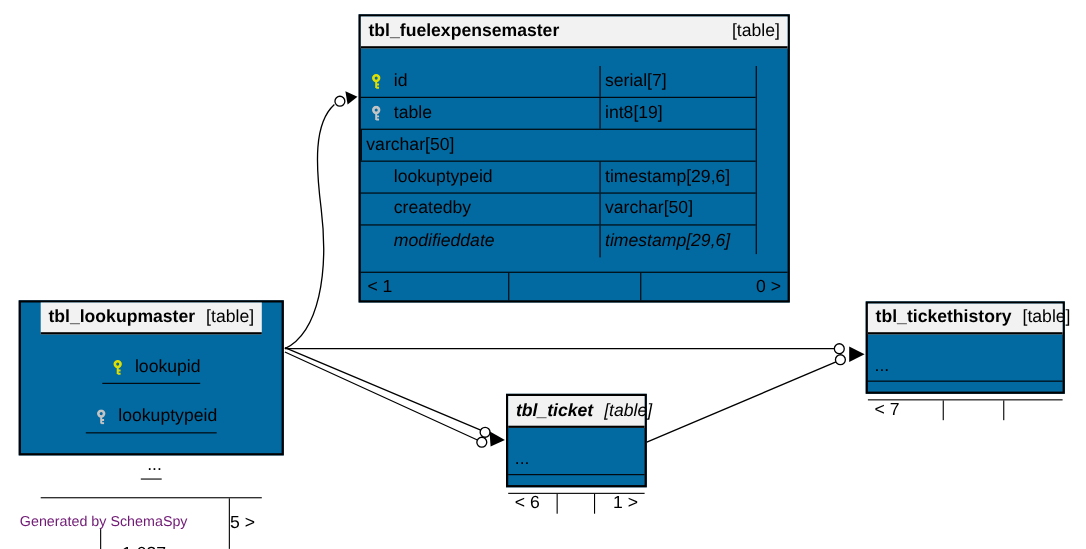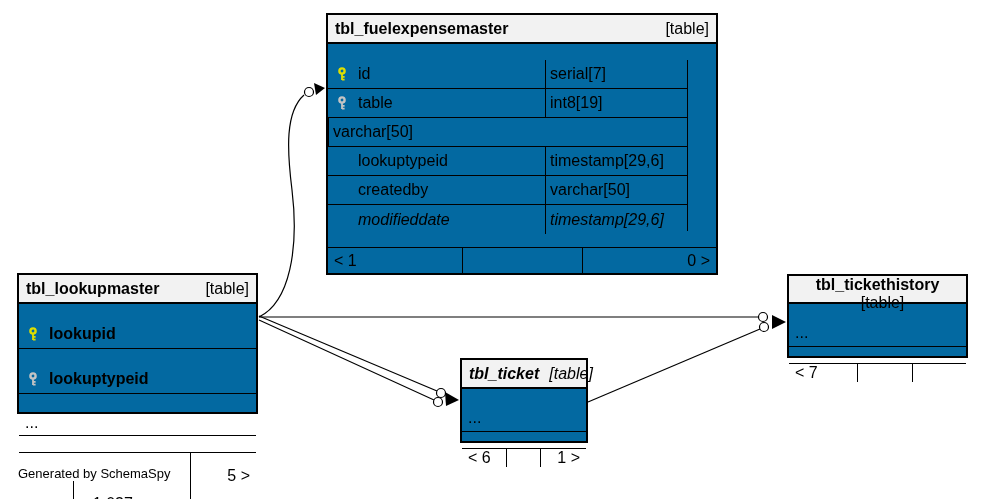--- a/index.html
+++ b/index.html
@@ -31,34 +31,34 @@
   .fc{justify-content:center;}
   .fr{justify-content:flex-end;padding-right:6px;}
   
   #tbl-fuel{left:326px;top:13px;width:392px;height:262px;}
   #tbl-fuel .tbl-header{height:27px;}
   #tbl-fuel .rowsblock{width:359px;}
   #tbl-fuel .row{height:29px;}
   #tbl-fuel .namecell{width:217px;}
   #tbl-fuel .tfooter{height:26px;flex:0 0 auto;}
   #tbl-fuel .f1{width:134px;} #tbl-fuel .f2{width:120px;} #tbl-fuel .f3{flex:1;}
-  #tbl-lookup{left:17px;top:273px;width:241px;height:141px;}
+  #tbl-lookup{left:17px;top:273px;width:241px;height:141px;align-items:center;}
   #tbl-lookup .tbl-header{height:27px;}
-  #tbl-lookup .row{height:29px;font-weight:bold;}
+  #tbl-lookup .row{height:29px;}
   #tbl-lookup .ellipsisrow{height:26px;}
   #tbl-lookup .f1{width:54px;} #tbl-lookup .f2{width:117px;margin-top:28px;} #tbl-lookup .f3{flex:1;}
   #tbl-ticket{left:460px;top:358px;width:128px;height:85px;}
   #tbl-ticket .tbl-header{height:27px;font-style:italic;}
   #tbl-ticket .ellipsisrow{height:27px;}
   #tbl-ticket .f1{width:44px;} #tbl-ticket .f2{width:34px;} #tbl-ticket .f3{flex:1;}
   #tbl-history{left:787px;top:274px;width:181px;height:84px;}
-  #tbl-history .tbl-header{height:26px;flex-direction:column;}
+  #tbl-history .tbl-header{height:26px;}
   #tbl-history .ellipsisrow{height:27px;}
   #tbl-history .f1{width:68px;} #tbl-history .f2{width:55px;} #tbl-history .f3{flex:1;}
-  .note{position:absolute;left:18px;top:466px;font-size:13px;color:#000000;}
+  .note{position:absolute;left:18px;top:466px;font-size:13px;color:#701a75;}
   .keysvg{display:block;}
 </style>
 </head>
 <body>
 
 <div class="page">
 
   <svg class="overlay" width="987" height="499" viewBox="0 0 987 499">
 
     <path d="M 259 317 C 290 302, 299 248, 292 190 C 287 150, 285 112, 304 95" fill="none" stroke="#000" stroke-width="1.2"></path>

